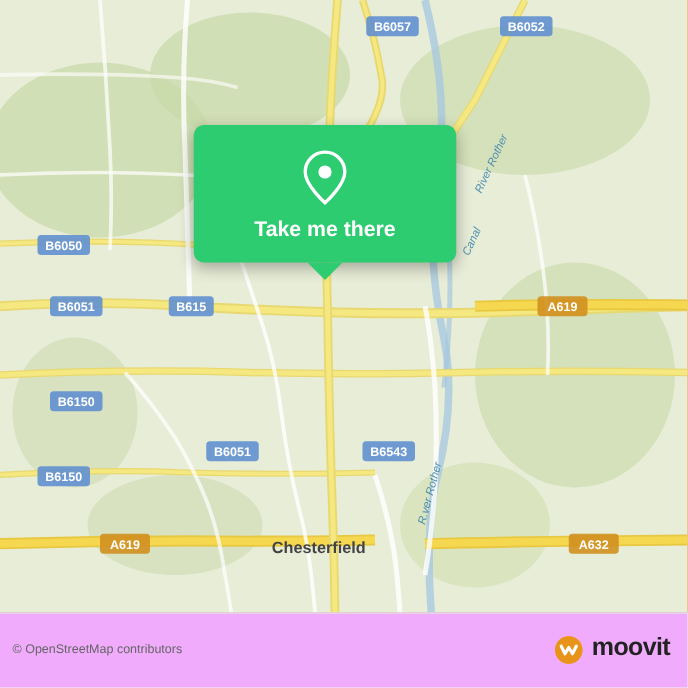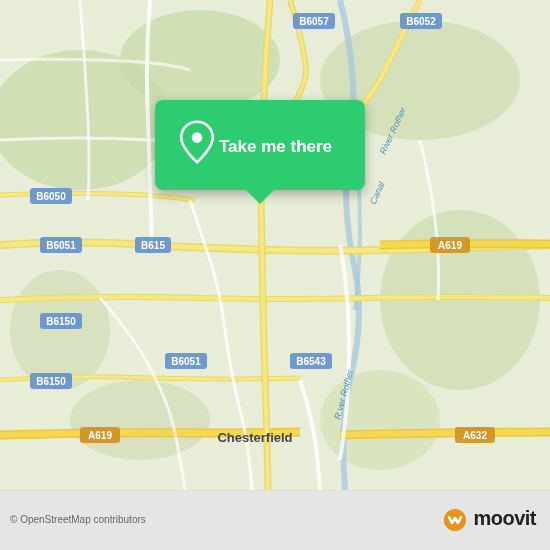--- a/index.html
+++ b/index.html
@@ -32,21 +32,21 @@
 
     
     #popup-card {
       position: absolute;
       top: 100px;
       left: 155px;
       width: 210px;
       background: #2ecc71;
       border-radius: 8px;
       display: flex;
-      flex-direction: row;
+      flex-direction: column;
       align-items: center;
       padding: 20px 20px 16px 20px;
       cursor: pointer;
       box-shadow: 0 4px 12px rgba(0,0,0,0.3);
       z-index: 10;
     }
 
     #popup-card::after {
       content: '';
       position: absolute;
@@ -71,21 +71,21 @@
       background: none;
       border: none;
       cursor: pointer;
       white-space: nowrap;
     }
 
     
     #bottom-bar {
       width: 550px;
       height: 60px;
-      background: #e5e5e5;
+      background: #f0abfc;
       display: flex;
       align-items: center;
       justify-content: space-between;
       padding: 0 14px 0 10px;
       border-top: 1px solid #e0e0e0;
       position: absolute;
       bottom: 0;
       left: 0;
     }
 

